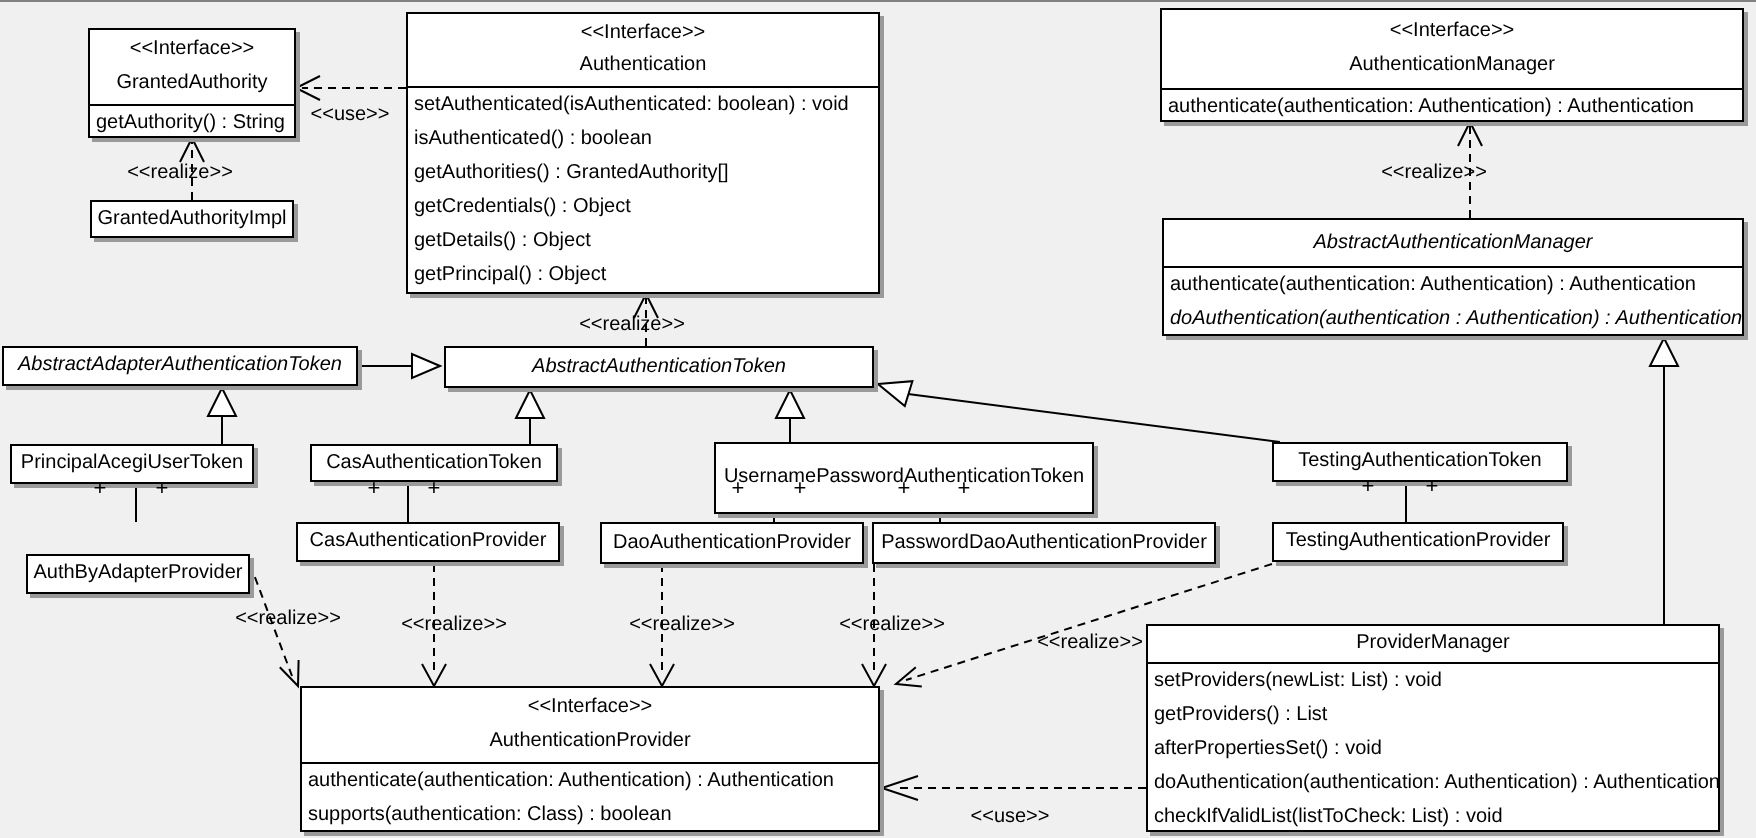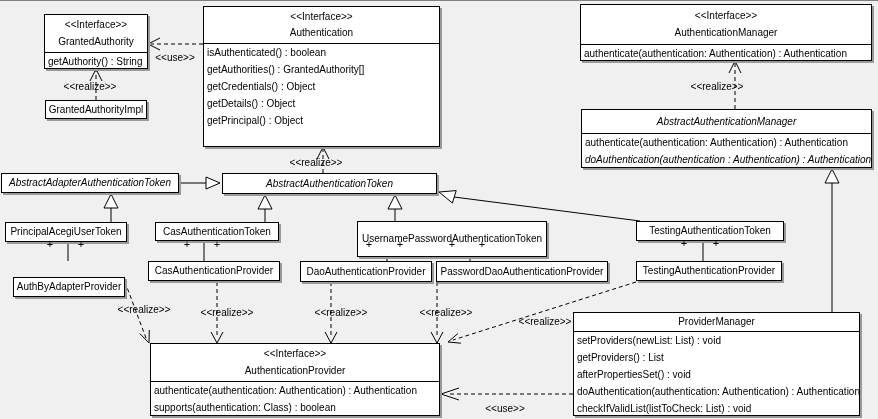--- a/index.html
+++ b/index.html
@@ -146,20 +146,21 @@
   <div class="uml-box" style="left:45px;top:99px;width:102px;height:19px;">
     <div class="title-only">GrantedAuthorityImpl</div>
   </div>
 
   <div class="uml-box" style="left:203px;top:5px;width:237px;height:141px;">
     <div class="hdr" style="height:37px;">
       <div class="stereo">&lt;&lt;Interface&gt;&gt;</div>
       <div class="title">Authentication</div>
     </div>
     <div class="methods">
+      <div class="m">setAuthenticated(isAuthenticated: boolean) : void</div>
       <div class="m">isAuthenticated() : boolean</div>
       <div class="m">getAuthorities() : GrantedAuthority[]</div>
       <div class="m">getCredentials() : Object</div>
       <div class="m">getDetails() : Object</div>
       <div class="m">getPrincipal() : Object</div>
     </div>
   </div>
 
   <div class="uml-box" style="left:580px;top:3px;width:292px;height:57px;">
     <div class="hdr" style="height:40px;">

